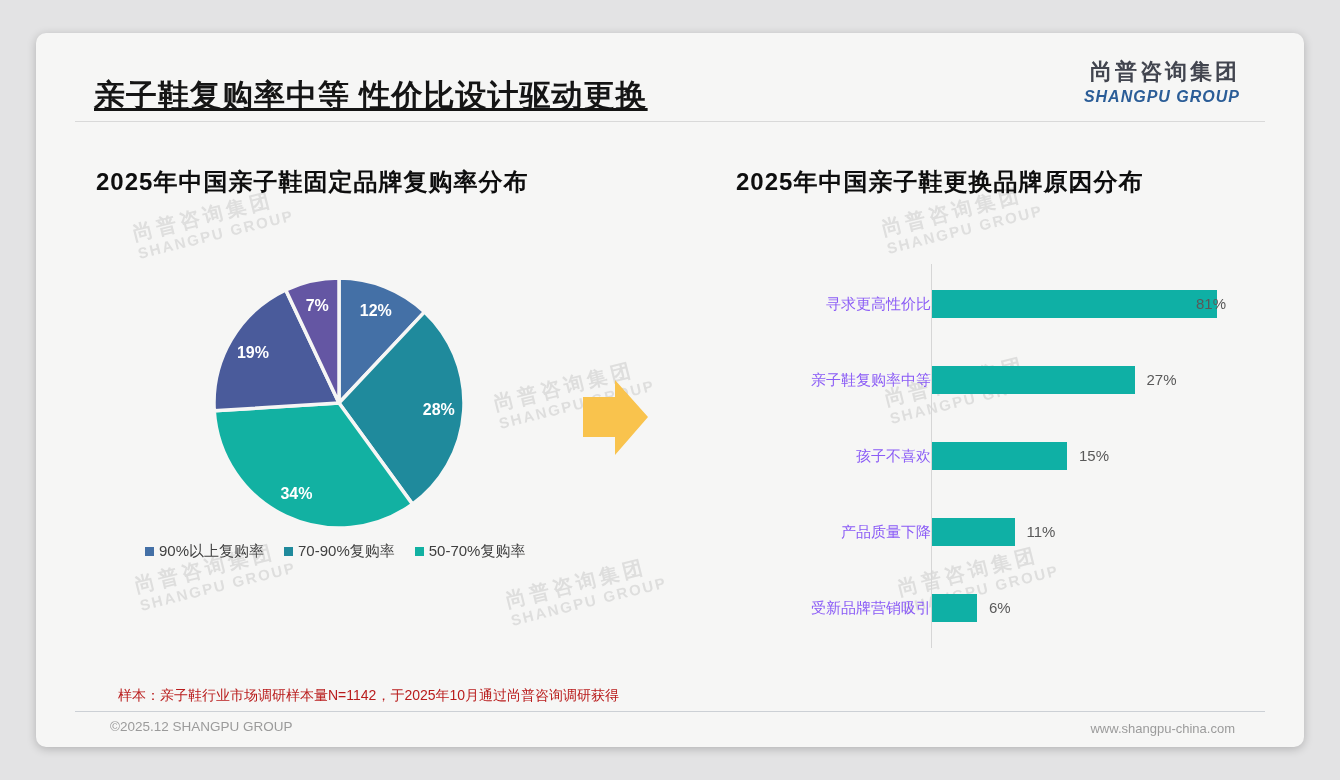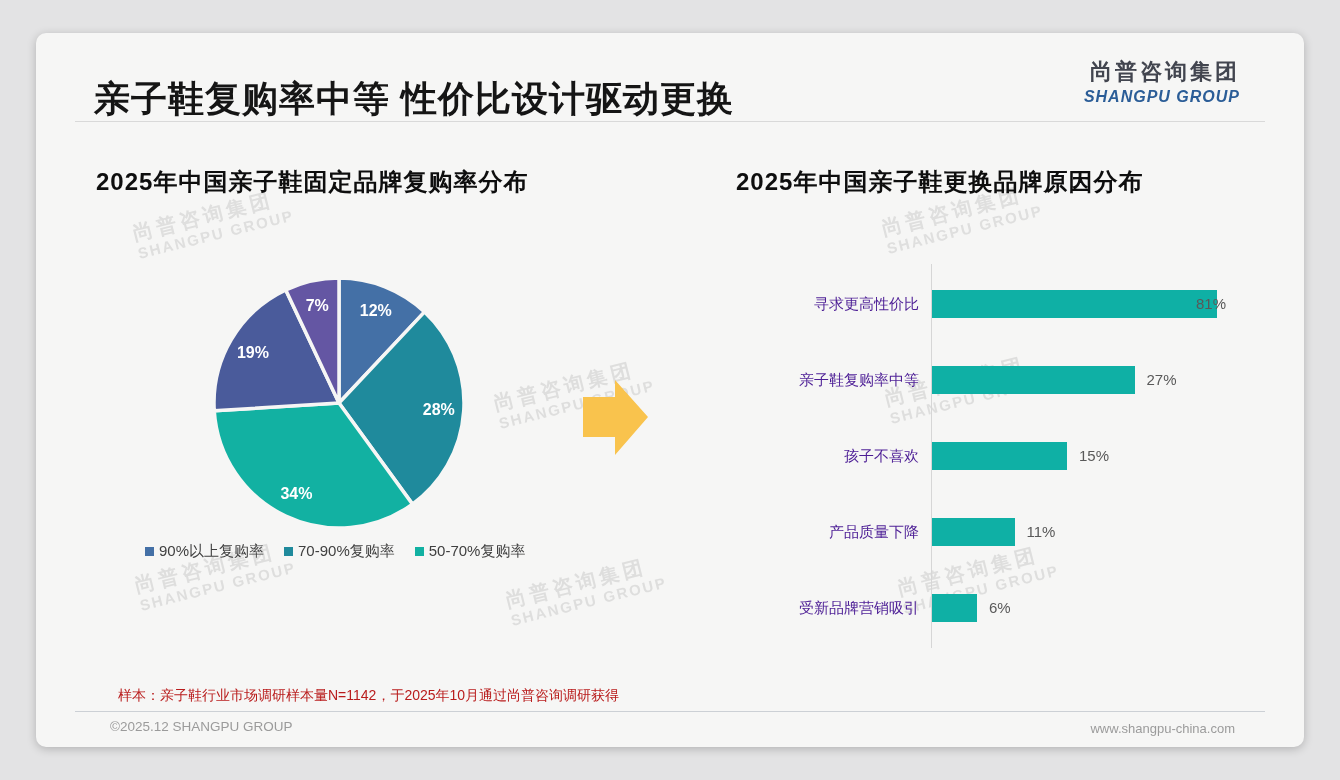--- a/index.html
+++ b/index.html
@@ -17,21 +17,21 @@
   }
   .wm{
     position:absolute;transform:rotate(-14deg);
     color:#c7c7c7;opacity:.5;pointer-events:none;
     white-space:nowrap;line-height:1.15;z-index:0;
   }
   .wm .wm-cn{font-size:20px;font-weight:700;letter-spacing:4px;}
   .wm .wm-en{font-size:15px;font-weight:700;letter-spacing:2px;}
   .main-title{
     position:absolute;left:58px;top:42px;margin:0;
-    font-size:36px;font-weight:700;color:#151515;letter-spacing:1px;z-index:2;
+    font-size:31px;font-weight:700;color:#151515;letter-spacing:1px;z-index:2;text-decoration:underline;
   }
   .logo{position:absolute;right:64px;top:24px;text-align:right;z-index:2;}
   .logo-cn{font-size:22px;font-weight:700;color:#42454f;letter-spacing:3px;}
   .logo-en{font-size:16px;font-weight:700;font-style:italic;color:#2b5d97;letter-spacing:1px;margin-top:1px;}
   .divider{position:absolute;left:39px;width:1190px;height:1px;background:#d9d9d9;z-index:2;}
   .title-divider{top:88px;}
   .bottom-divider{top:678px;background:#ccd0d5;}
   .chart-title{
     position:absolute;top:133px;font-size:24px;font-weight:700;color:#0e0e0e;
     z-index:2;letter-spacing:1px;
@@ -41,22 +41,22 @@
   #pie-svg{position:absolute;left:175px;top:242px;z-index:2;}
   #pie-legend{position:absolute;left:109px;top:509px;width:500px;z-index:2;}
   .legend-row{display:flex;align-items:center;margin-bottom:33px;}
   .legend-item{display:flex;align-items:center;margin-right:20px;}
   .legend-swatch{width:9px;height:9px;margin-right:5px;flex:0 0 auto;}
   .legend-label{font-size:15px;color:#3f3f3f;white-space:nowrap;}
   .arrow-svg{position:absolute;left:545px;top:345px;z-index:2;}
   #bar-chart{position:absolute;left:730px;top:231px;width:520px;height:384px;z-index:2;}
   .bar-axis{position:absolute;left:165px;top:0;width:1px;height:384px;background:#d6d6d6;}
   .bar-cat{
-    position:absolute;left:0;width:153px;text-align:right;
-    font-size:15px;color:#4c1d95;white-space:nowrap;
+    position:absolute;left:12px;width:153px;text-align:right;
+    font-size:15px;color:#8b5cf6;white-space:nowrap;
   }
   .bar-rect{position:absolute;height:28px;}
   .bar-val{position:absolute;font-size:15px;color:#595959;white-space:nowrap;}
   .sample-note{position:absolute;left:82px;top:654px;font-size:14px;color:#b91c1c;z-index:2;}
   .copyright{position:absolute;left:74px;top:686px;font-size:13.5px;color:#9b9b9b;z-index:2;}
   .website{position:absolute;right:69px;top:688px;font-size:13px;color:#9b9b9b;z-index:2;}
 </style>
 </head>
 <body>
 

